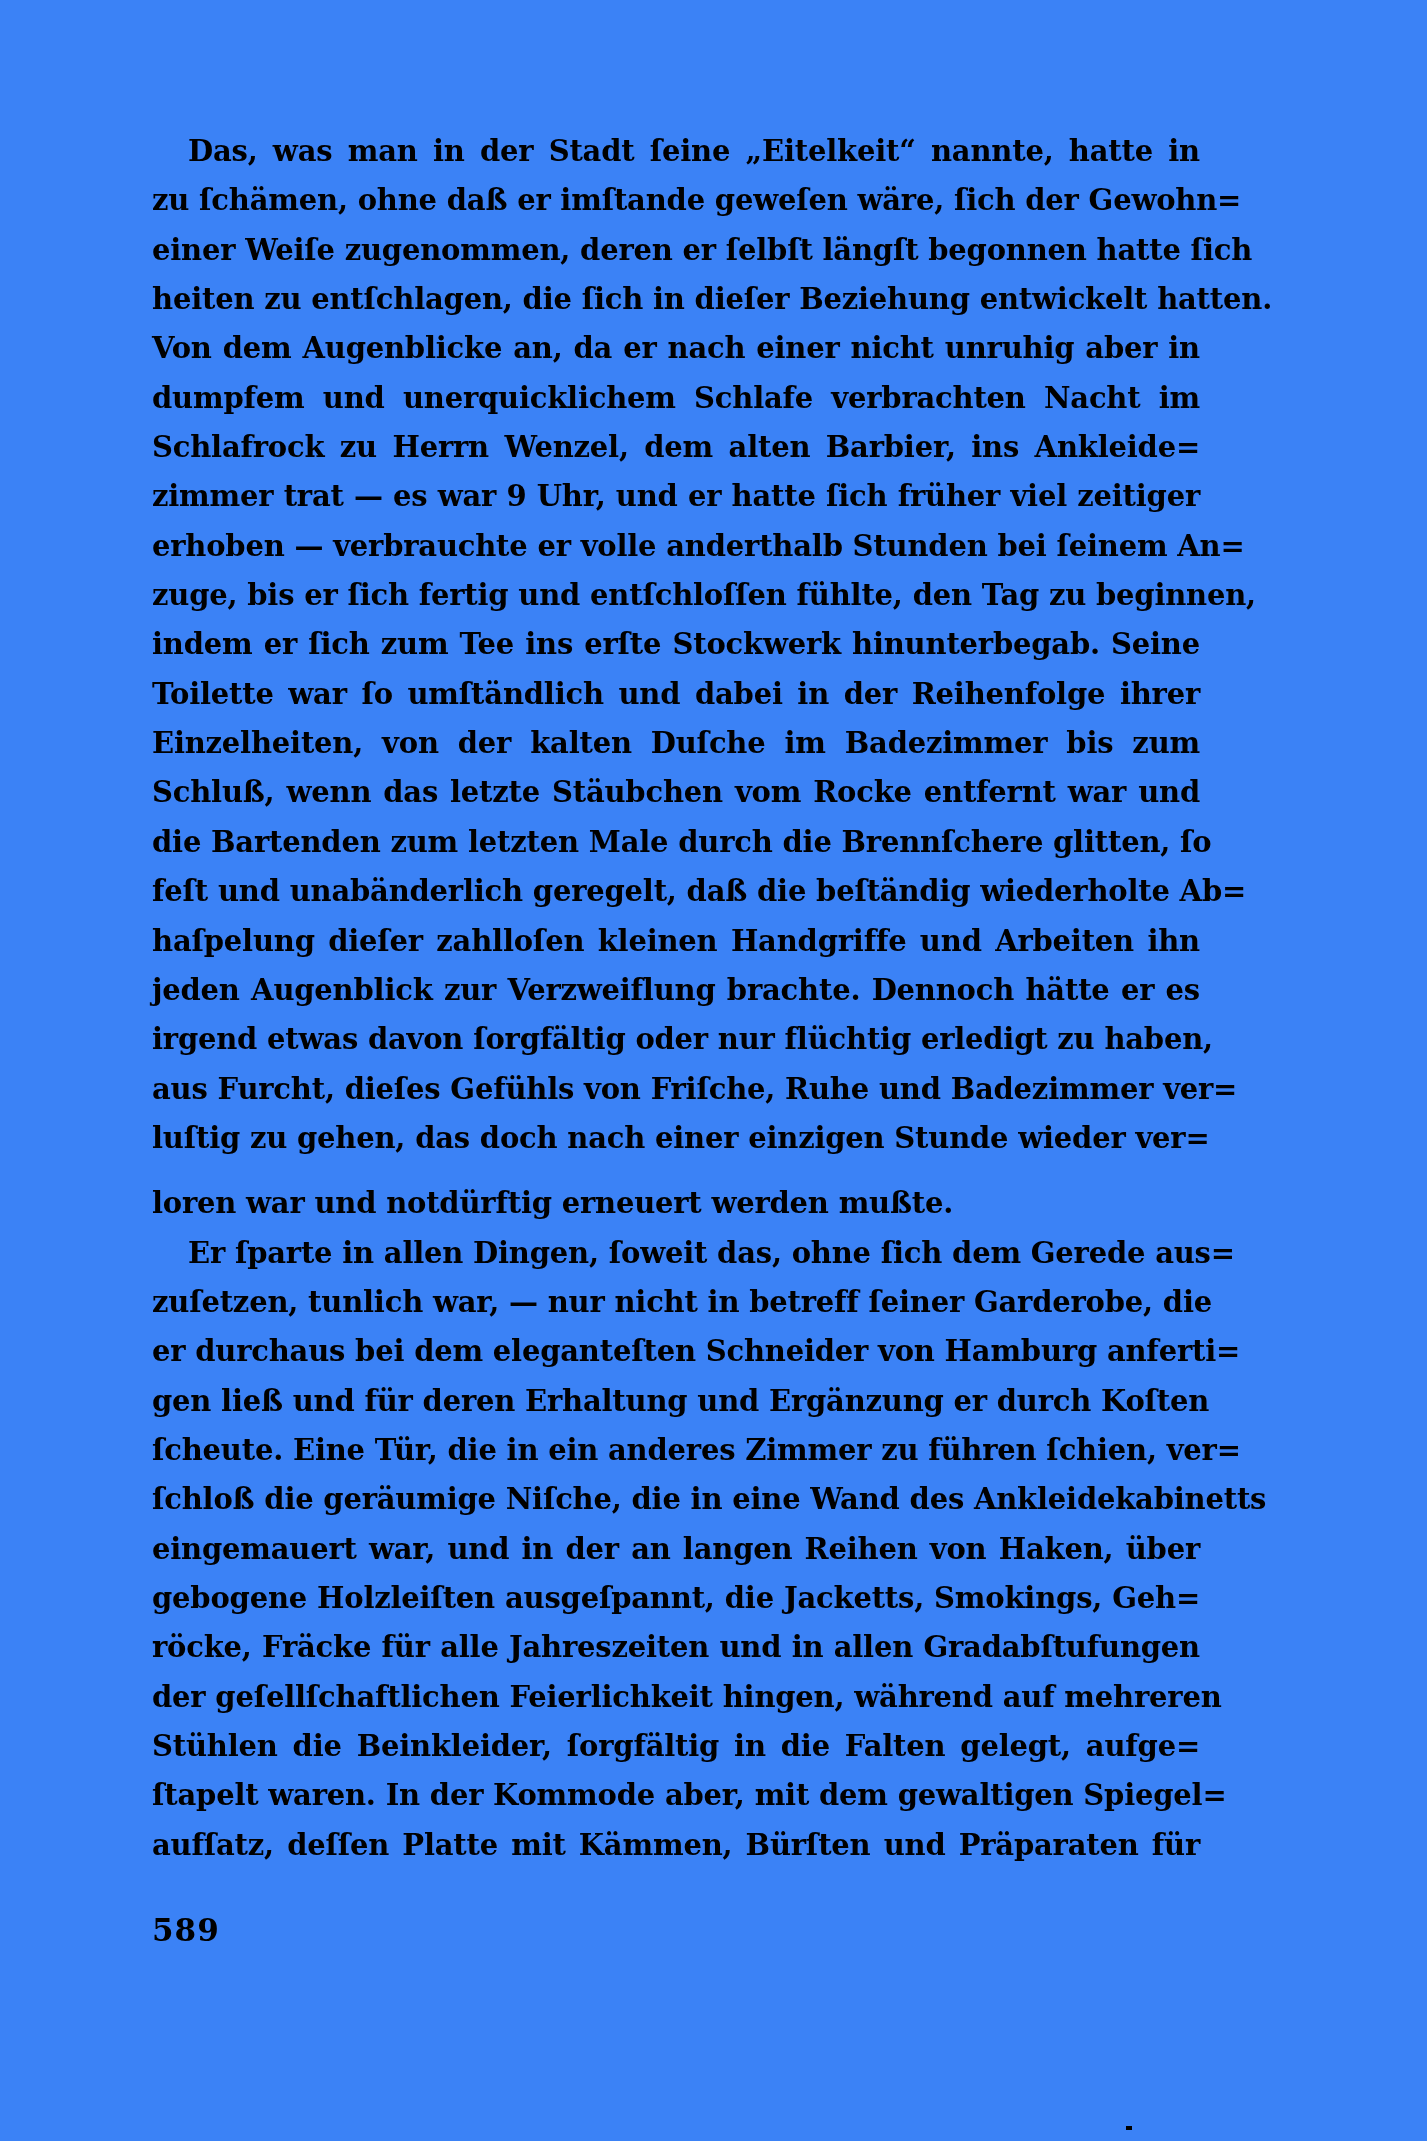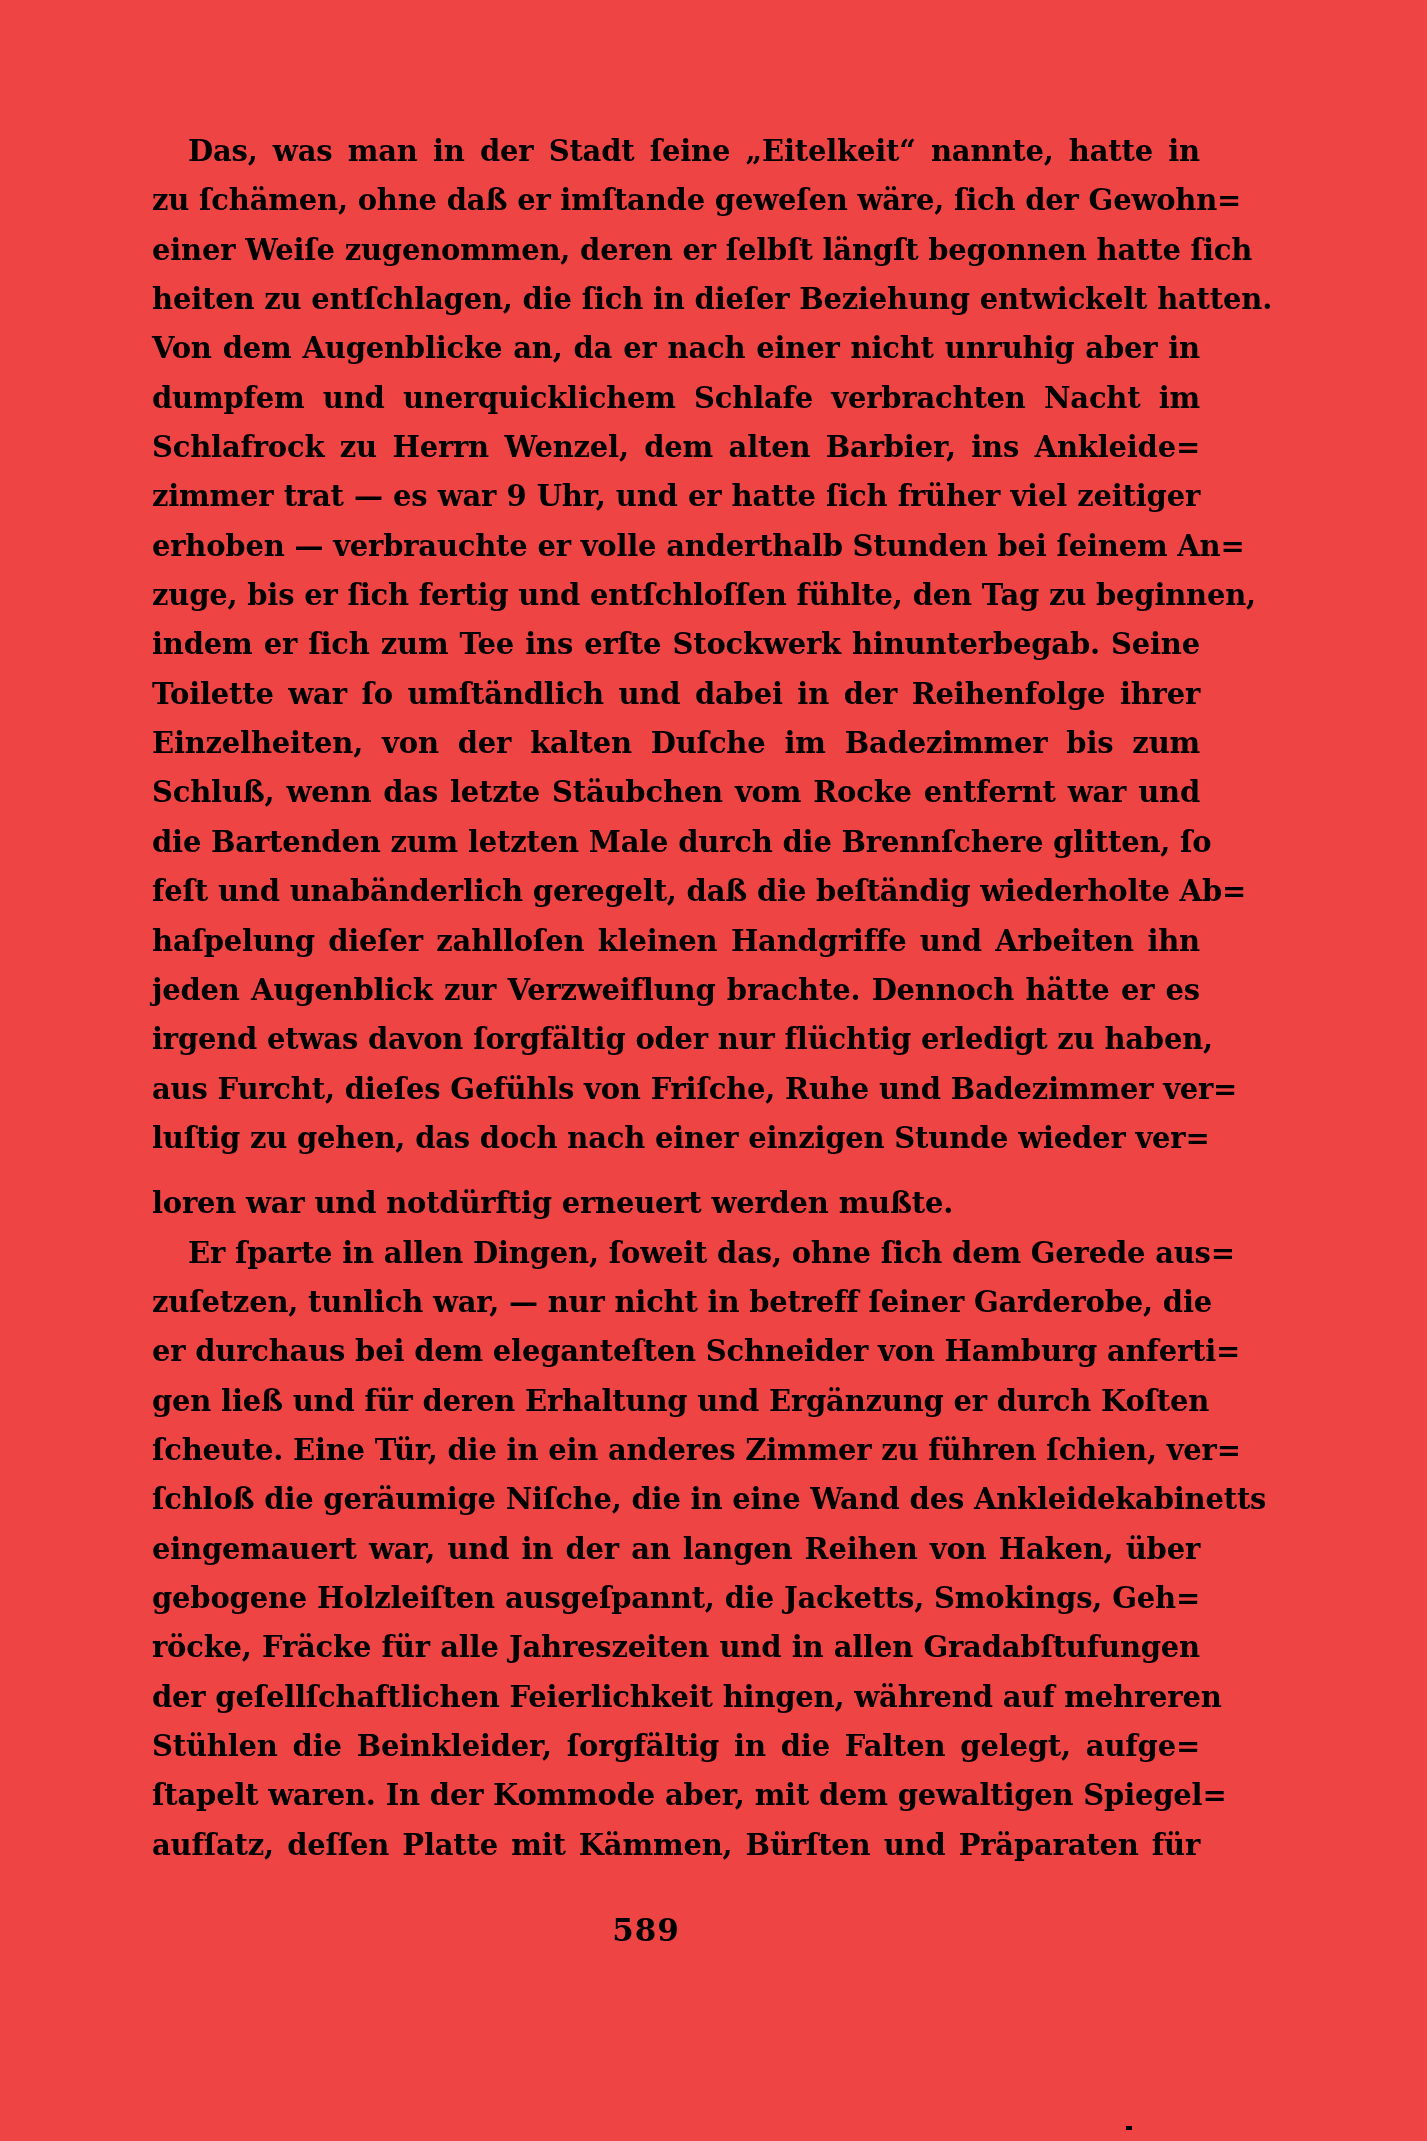--- a/index.html
+++ b/index.html
@@ -4,21 +4,21 @@
 <style>
   html, body {
     margin: 0;
     padding: 0;
     background: #e8e8e8;
   }
   .page {
     position: relative;
     width: 1427px;
     height: 2141px;
-    background: #ef4444;
+    background: #3b82f6;
     color: #000000;
     font-family: "DejaVu Serif", "Liberation Serif", serif;
     font-weight: 700;
     overflow: hidden;
   }
   .textblock {
     position: absolute;
     left: 152px;
     top: 127px;
     width: 1048px;
@@ -43,21 +43,21 @@
   .line.para-end {
     text-align: left;
     text-align-last: left;
     margin-top: 16px;
   }
   .page-number {
     position: absolute;
     top: 1912px;
     left: 152px;
     width: 988px;
-    text-align: center;
+    text-align: left;
     font-size: 31px;
     font-weight: 700;
     letter-spacing: 1px;
   }
   .ink-speck {
     position: absolute;
     left: 1126px;
     top: 2126px;
     width: 6px;
     height: 4px;

